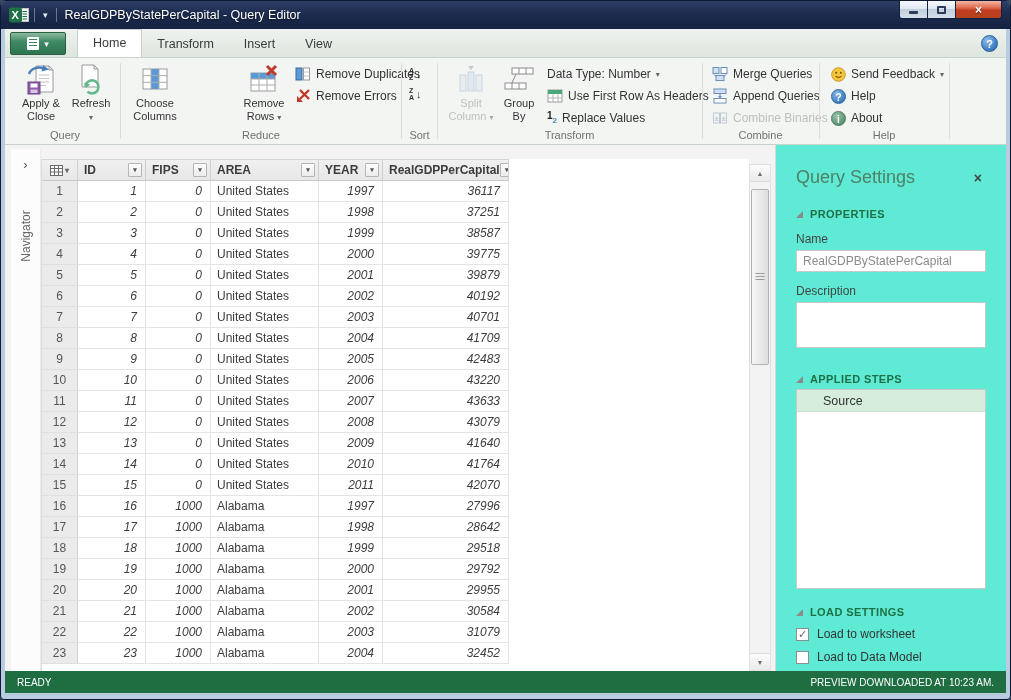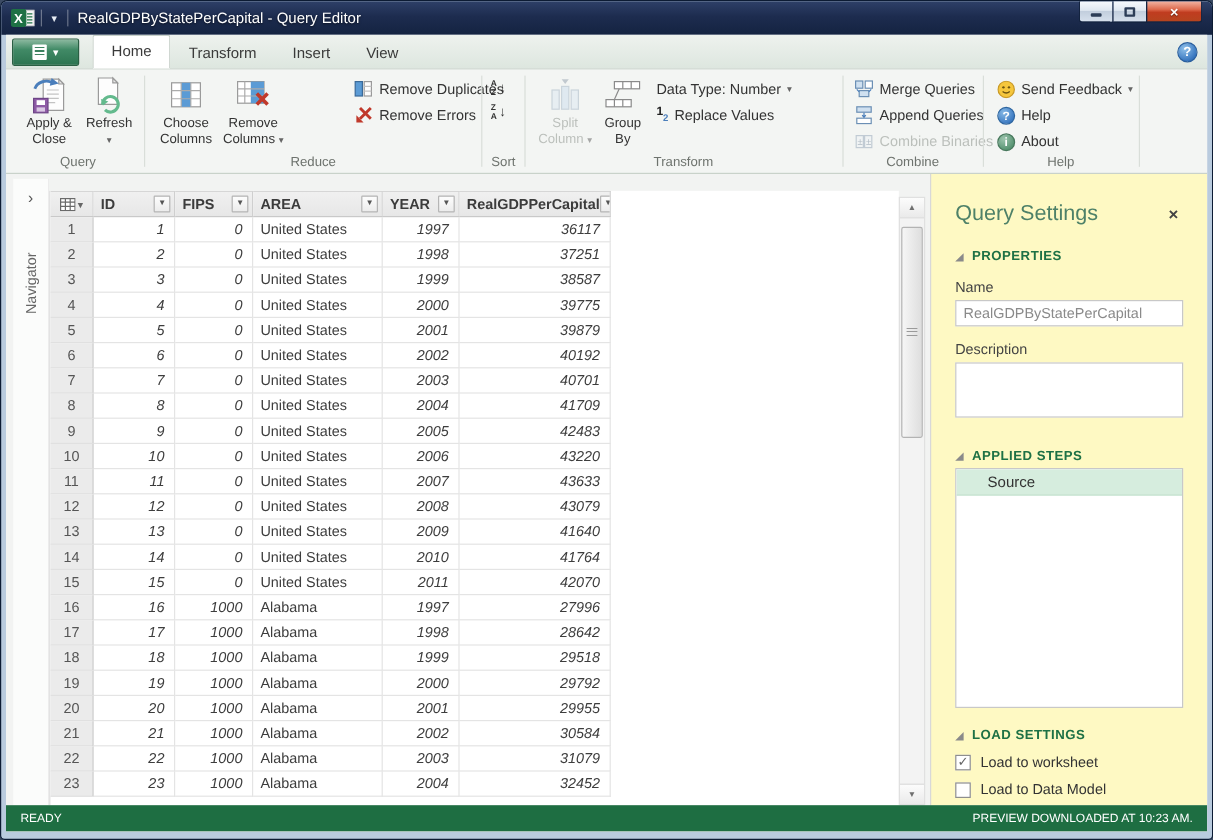--- a/index.html
+++ b/index.html
@@ -88,21 +88,21 @@
   .vscroll { position:absolute; left:744px; top:19px; width:22px; bottom:22px; background:#f3f3f3; border:1px solid #e0e0e0; }
   .sb-btn { position:absolute; left:0; right:0; height:17px; text-align:center; font-size:7px; color:#6f6f6f;
     line-height:17px; background:linear-gradient(#fcfcfc,#eaeaea); cursor:pointer; }
   .sb-btn.up { top:0; border-bottom:1px solid #ddd; }
   .sb-btn.down { bottom:0; border-top:1px solid #ddd; }
   .sb-thumb { position:absolute; top:24px; height:176px; left:1px; right:1px; border:1px solid #b3b3b3; border-radius:2px;
     background:linear-gradient(90deg,#f6f6f6,#dedede); cursor:pointer; }
   .grip { position:absolute; top:50%; left:50%; width:9px; height:8px; transform:translate(-50%,-50%);
     background:repeating-linear-gradient(#9a9a9a 0 1px, transparent 1px 3px); }
   
-  .panel { position:absolute; left:770px; right:0; top:0; bottom:22px; background:#fef9c3; border-left:1px solid #d8d8d8;
+  .panel { position:absolute; left:770px; right:0; top:0; bottom:22px; background:#5eead4; border-left:1px solid #d8d8d8;
     padding:0 20px; overflow:hidden; }
   .qs-titlerow { display:flex; align-items:center; justify-content:space-between; margin-top:22px; }
   .qs-title { font-size:18px; color:#4e8168; font-weight:normal; }
   .qs-close { color:#444; font-size:14px; font-weight:bold; cursor:pointer; padding:2px 4px; }
   .sec-head { display:flex; align-items:center; gap:7px; font-size:11px; font-weight:bold; color:#1e7145;
     letter-spacing:.4px; cursor:pointer; }
   .tri { width:0; height:0; border-bottom:7px solid #8a8a8a; border-left:7px solid transparent; flex:0 0 auto; }
   .fld-label { font-size:12px; color:#444; margin-top:12px; }
   .qs-input { width:100%; height:22px; border:1px solid #c8c8c8; margin-top:4px; font-size:12px; color:#8a8a8a;
     padding:0 6px; font-family:"Liberation Sans",sans-serif; }
@@ -204,30 +204,30 @@
       <div class="rb-big" style="left:122px;">
         <div class="ric">
           <svg width="30" height="30" viewBox="0 0 30 30">
             <rect x="3" y="5" width="24" height="20" fill="#fff" stroke="#9a9a9a"></rect>
             <rect x="11" y="5" width="8" height="20" fill="#5b9bd5"></rect>
             <path d="M3 11.6 h24 M3 18.3 h24 M11 5 v20 M19 5 v20" stroke="#ababab" fill="none"></path>
           </svg>
         </div>
         <span class="rb-lbl">Choose Columns</span>
       </div>
-      <div class="rb-big" style="left:178px;">
+      <div class="rb-big" style="left:236px;width:46px;">
         <div class="ric">
           <svg width="30" height="30" viewBox="0 0 30 30">
-            <rect x="2" y="4" width="22" height="18" fill="#fff" stroke="#9a9a9a"></rect>
-            <rect x="13" y="4" width="11" height="18" fill="#5b9bd5"></rect>
-            <path d="M2 10 h22 M2 16 h22 M8 4 v18" stroke="#ababab" fill="none"></path>
-            <path d="M18 14 l9 9 M27 14 l-9 9" stroke="#c0392b" stroke-width="3"></path>
+            <rect x="2" y="9" width="24" height="18" fill="#fff" stroke="#9a9a9a"></rect>
+            <rect x="2" y="9" width="24" height="6" fill="#5b9bd5"></rect>
+            <path d="M2 15 h24 M2 21 h24 M10 9 v18 M18 9 v18" stroke="#ababab" fill="none"></path>
+            <path d="M18 2 l9 9 M27 2 l-9 9" stroke="#c0392b" stroke-width="3"></path>
           </svg>
         </div>
-        <span class="rb-lbl">Remove Columns</span>
+        <span class="rb-lbl">Remove Rows</span>
         <span class="dd">▾</span>
       </div>
       <div class="rb-stack" style="left:286px;top:5px;">
         <div class="rb-row">
           <span>
             <svg width="16" height="16" viewBox="0 0 16 16">
               <rect x="1" y="2" width="6" height="12" fill="#5b9bd5" stroke="#3a6a99"></rect>
               <rect x="8.5" y="2" width="6" height="12" fill="#fff" stroke="#9a9a9a"></rect>
               <path d="M8.5 6 h6 M8.5 10 h6" stroke="#c3c3c3"></path>
             </svg>
@@ -287,20 +287,30 @@
             <path d="M8 18 v6 M15 18 v6" stroke="#8a8a8a"></path>
             <path d="M12 9 L8 18" stroke="#8a8a8a" fill="none"></path>
           </svg>
         </div>
         <span class="rb-lbl">Group By</span>
       </div>
       <div class="rb-stack" style="left:538px;top:5px;">
         <div class="rb-row">
           <span>Data Type: Number</span>
           <span class="dd">▾</span>
+        </div>
+        <div class="rb-row">
+          <span>
+            <svg width="16" height="16" viewBox="0 0 16 16">
+              <rect x="1" y="2" width="14" height="12" fill="#fff" stroke="#9a9a9a"></rect>
+              <rect x="1" y="2" width="14" height="4" fill="#4aa777"></rect>
+              <path d="M1 10 h14 M6 6 v8 M11 6 v8" stroke="#b5b5b5" fill="none"></path>
+            </svg>
+          </span>
+          <span>Use First Row As Headers</span>
         </div>
         <div class="rb-row">
           <span style="display:flex;align-items:flex-start;font-size:10px;font-weight:bold;color:#222;line-height:10px;">
             <span>1</span>
               <span style="font-size:8px;margin-top:5px;color:#4a7ebb;">2</span>
           </span>
           <span>Replace Values</span>
         </div>
       </div>
       <div class="rb-sep" style="left:697px;"></div>

